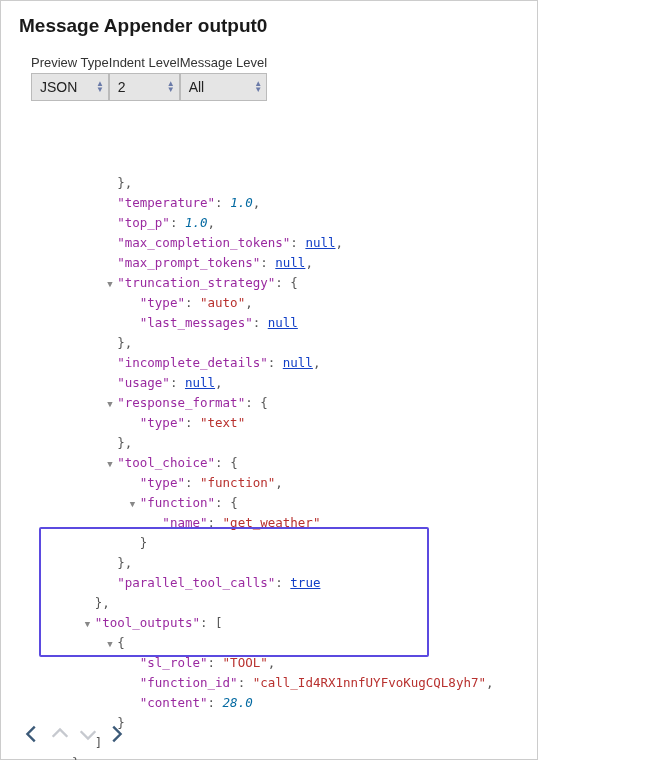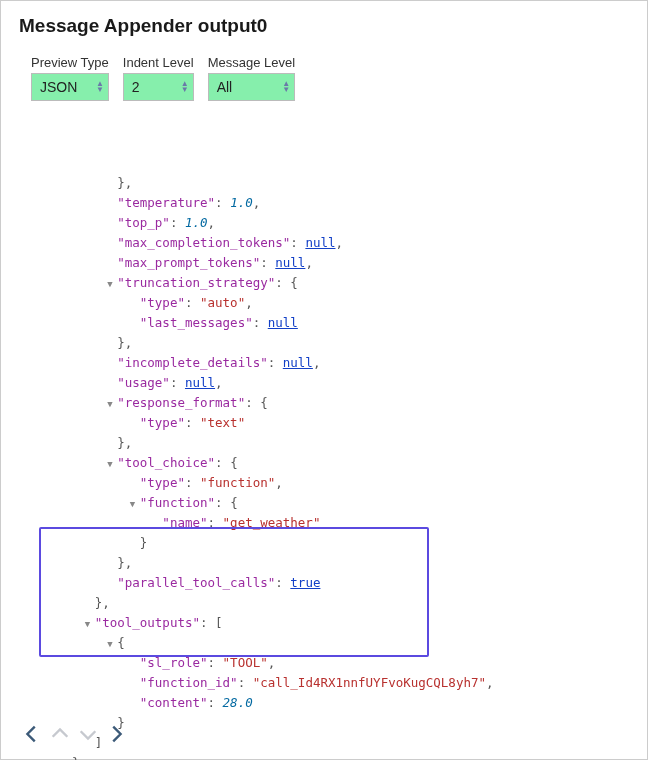--- a/index.html
+++ b/index.html
@@ -6,47 +6,46 @@
   html, body { margin: 0; padding: 0; }
   body {
     font-family: -apple-system, BlinkMacSystemFont, "Segoe UI", Arial, sans-serif;
     background: #fff;
     color: #222;
     width: 665px;
     height: 760px;
   }
   .panel {
     border: 1px solid #ccc;
-    width: 648px;
+    width: 538px;
     height: 760px;
     padding: 12px 16px 10px 16px;
     position: relative;
   }
   .panel-title {
     font-size: 19px;
     font-weight: 700;
     color: #1a1a1a;
     margin: 2px 0 18px 2px;
   }
   .controls {
     display: flex;
-    gap: 14px;
     margin-left: 14px;
     margin-bottom: 14px;
   }
   .control { display: flex; flex-direction: column; }
   .control-label {
     font-size: 13px;
     color: #333;
     margin-bottom: 3px;
   }
   .select {
     position: relative;
     border: 1px solid #bbb;
-    background: #86efac;
+    background: #e5e5e5;
     height: 28px;
     display: flex;
     align-items: center;
     padding: 0 22px 0 8px;
     font-size: 14px;
     color: #222;
     min-width: 70px;
     cursor: pointer;
   }
   .select .arrows {

